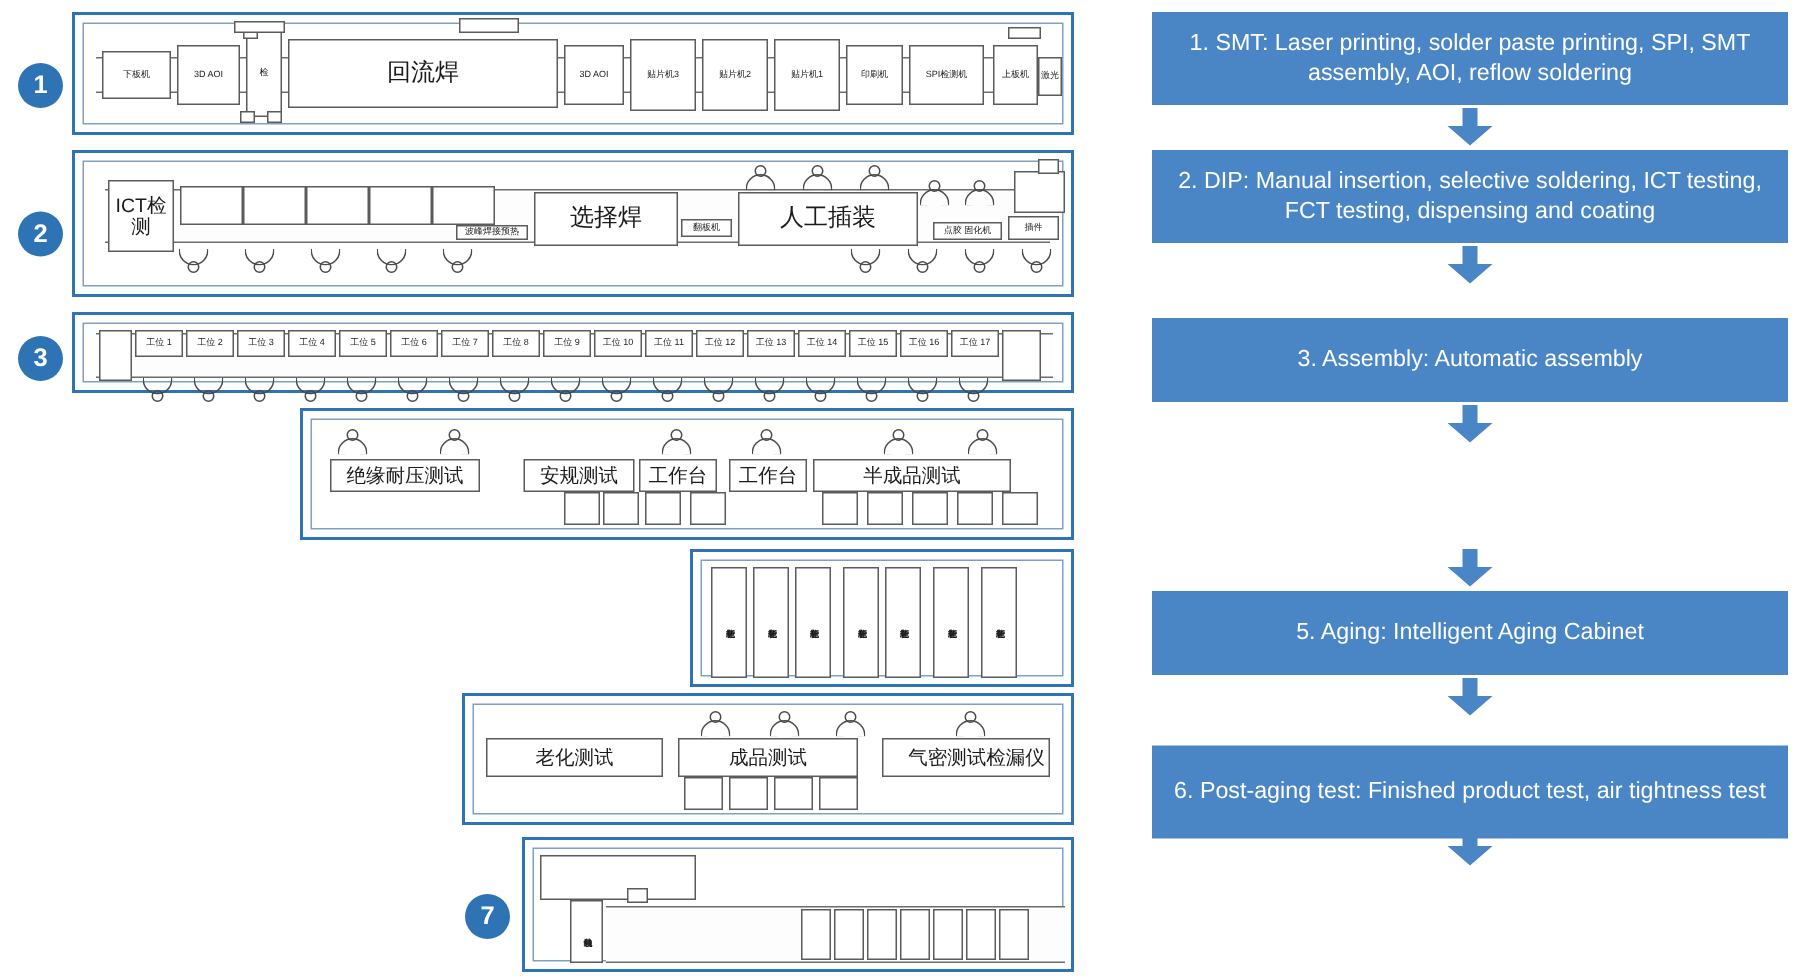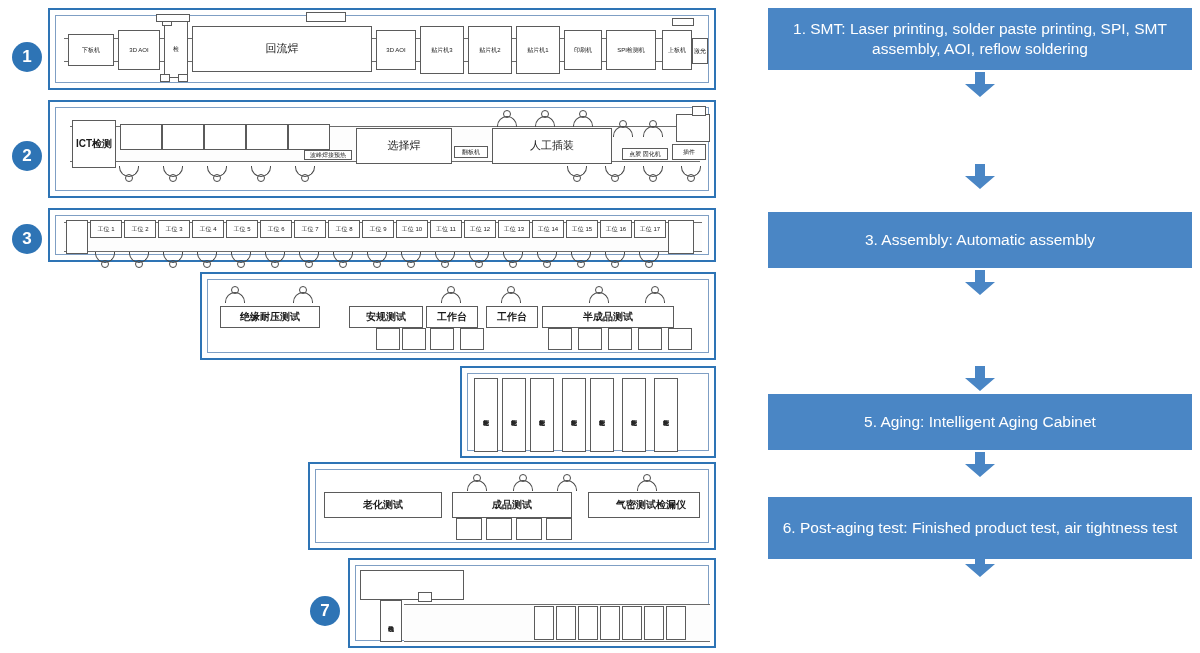--- a/index.html
+++ b/index.html
@@ -58,22 +58,22 @@
     font-size: 6px;
     color: #1a1a1a;
     display: flex;
     align-items: center;
     justify-content: center;
     text-align: center;
     line-height: 1.05;
     overflow: hidden;
     padding: 0 1px;
   }
-  .mc.big { font-size: 11px; text-align: center; }
-  .mc.mid { font-size: 10px; font-weight: bold; }
+  .mc.big { font-size: 16px; text-align: center; }
+  .mc.mid { font-size: 13px; }
   .mc.vert {
     writing-mode: vertical-rl;
     text-orientation: upright;
     letter-spacing: 0px;
     line-height: 1;
   }
   .op {
     position: absolute;
     width: 22px; height: 16px;
     box-sizing: border-box;
@@ -332,20 +332,21 @@
 
   <div id="flow-area">
 
     <div class="flow-box" style="top:8px; height:62px;">1. SMT: Laser printing, solder paste printing, SPI, SMT assembly, AOI, reflow soldering</div>
     <div class="flow-arrow" style="top:72px;">
       <svg width="32" height="26" viewBox="0 0 32 26">
           <polygon points="11,0 21,0 21,12 31,12 16,25 1,12 11,12" fill="#4a86c5"></polygon>
         </svg>
     </div>
 
+    <div class="flow-box" style="top:100px; height:62px;">2. DIP: Manual insertion, selective soldering, ICT testing, FCT testing, dispensing and coating</div>
     <div class="flow-arrow" style="top:164px;">
       <svg width="32" height="26" viewBox="0 0 32 26">
           <polygon points="11,0 21,0 21,12 31,12 16,25 1,12 11,12" fill="#4a86c5"></polygon>
         </svg>
     </div>
 
     <div class="flow-box" style="top:212px; height:56px;">3. Assembly: Automatic assembly</div>
     <div class="flow-arrow" style="top:270px;">
       <svg width="32" height="26" viewBox="0 0 32 26">
           <polygon points="11,0 21,0 21,12 31,12 16,25 1,12 11,12" fill="#4a86c5"></polygon>

